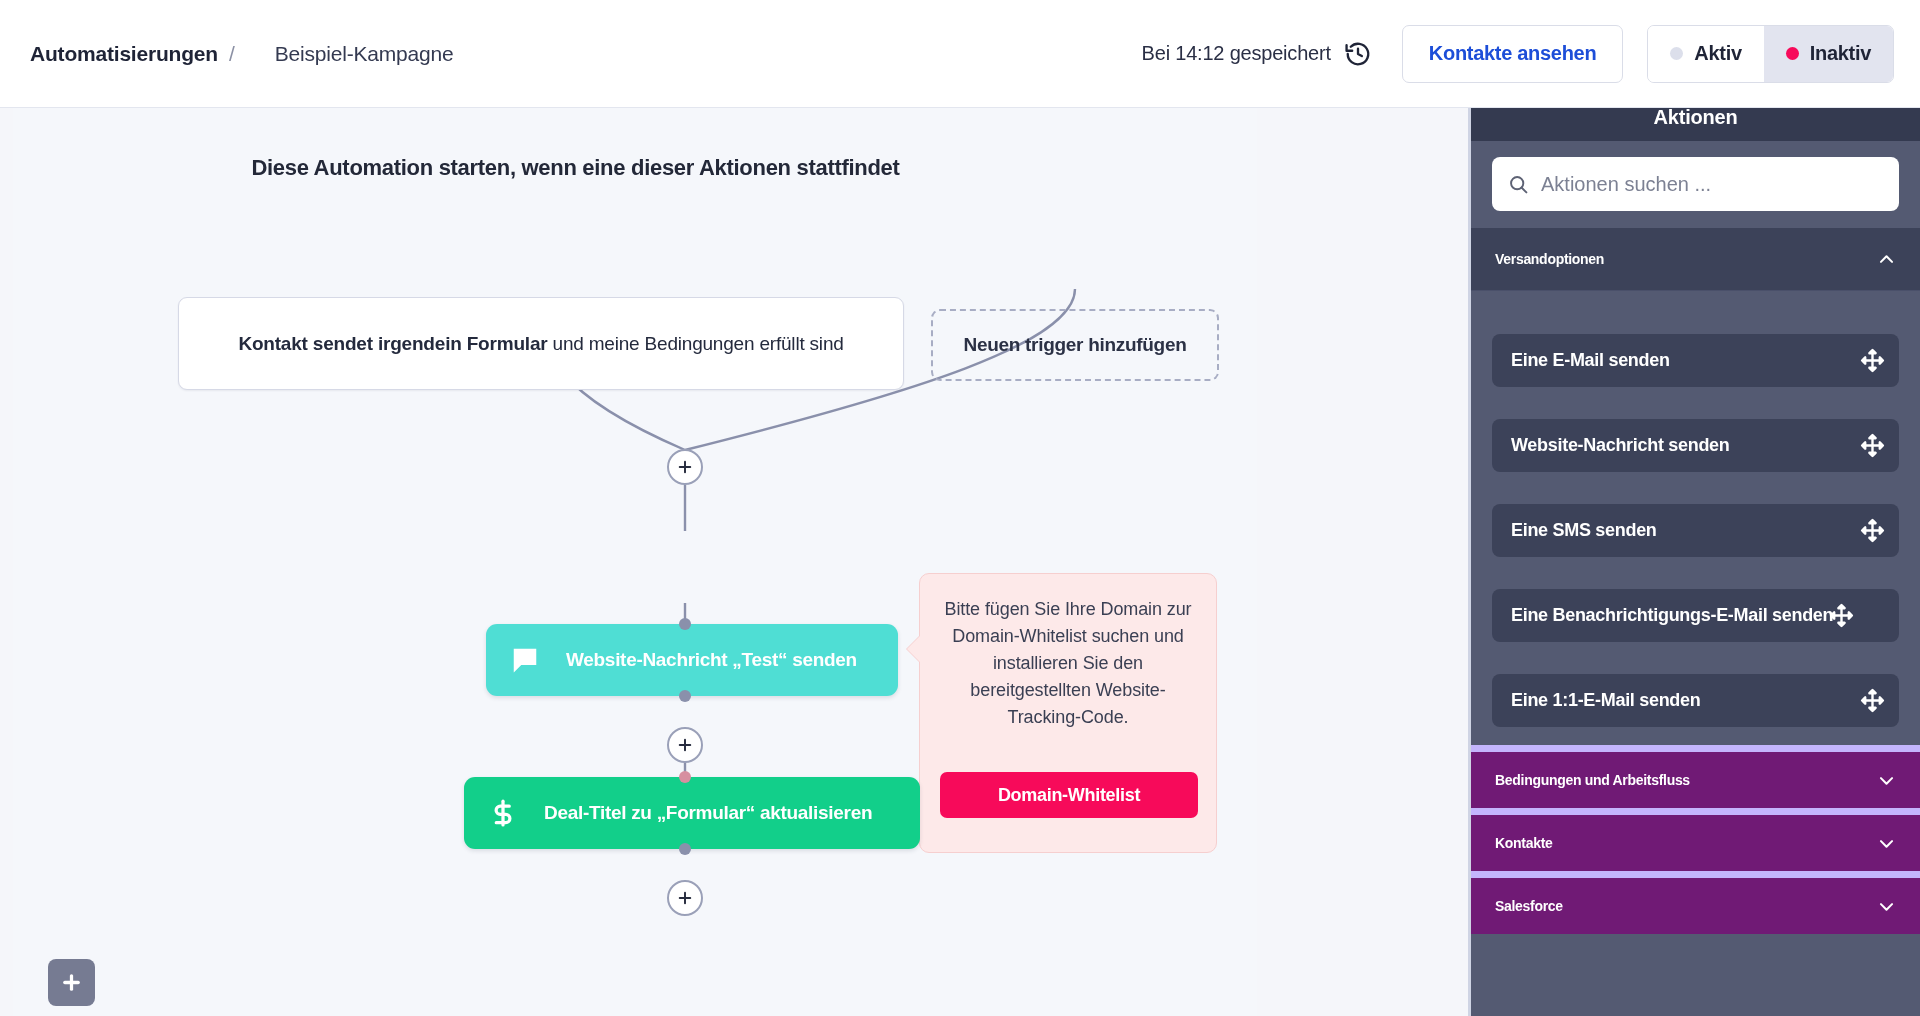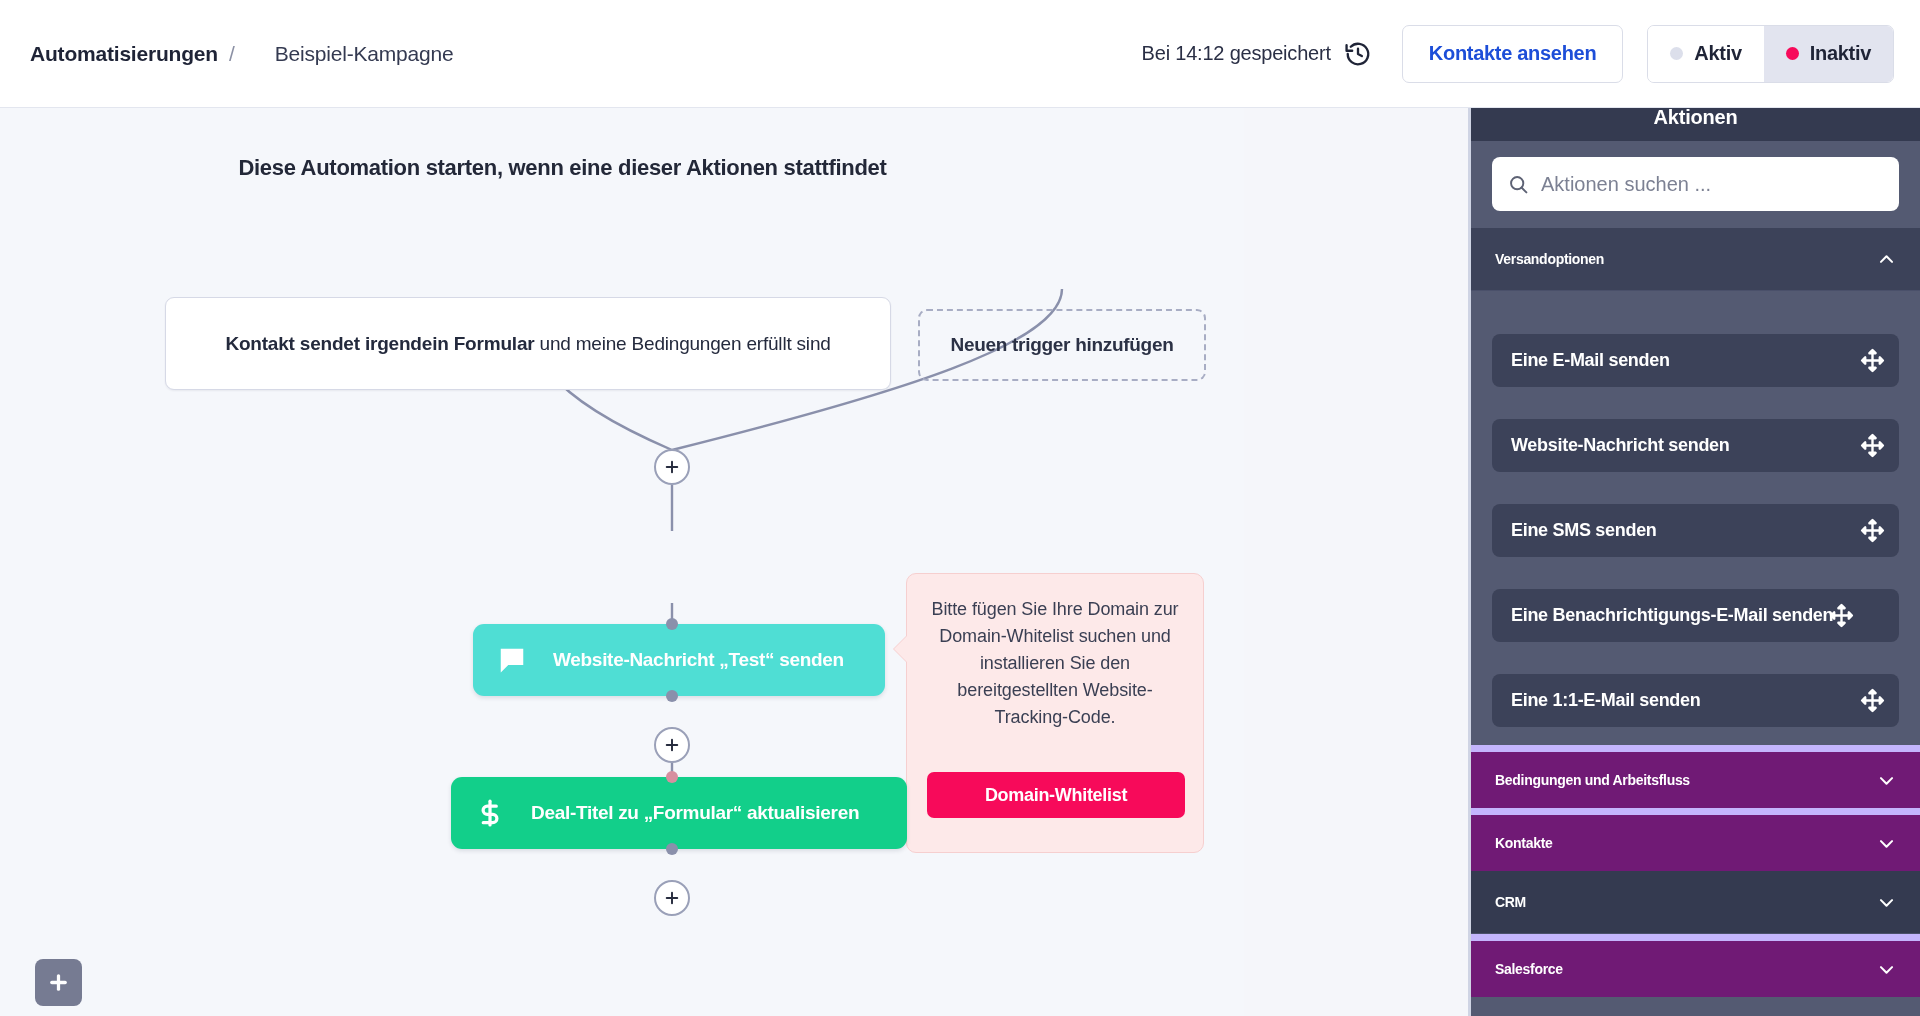--- a/index.html
+++ b/index.html
@@ -73,21 +73,21 @@
     font-family: "Liberation Sans", sans-serif;
     cursor: pointer;
     white-space: nowrap;
   }
   .status-seg.selected { background: #e2e4ef; }
   .status-dot { width: 13px; height: 13px; border-radius: 50%; display: inline-block; flex: none; }
 
   
   #canvas {
     position: absolute;
-    top: 93px; left: 0;
+    top: 93px; left: 13px;
     width: 1244px; height: 923px;
     background: #f5f7fb;
     overflow: hidden;
   }
 
   #flow-svg { position: absolute; top: 0; left: 0; width: 1468px; height: 923px; }
 
   #canvas-title {
     position: absolute;
     left: 0; top: 62px;
@@ -515,26 +515,20 @@
       </svg>
     </div>
 
     <div class="cat-header light">
       <span>Kontakte</span>
       <svg class="cat-chevron" viewBox="0 0 24 24" fill="none" stroke="currentColor" stroke-width="2.6" stroke-linecap="round" stroke-linejoin="round">
         <polyline points="5 9 12 16 19 9"></polyline>
       </svg>
     </div>
 
-    <div class="cat-header dark-hover">
-      <span>CRM</span>
-      <svg class="cat-chevron" viewBox="0 0 24 24" fill="none" stroke="currentColor" stroke-width="2.6" stroke-linecap="round" stroke-linejoin="round">
-        <polyline points="5 9 12 16 19 9"></polyline>
-      </svg>
-    </div>
 
     <div class="cat-header light">
       <span>Salesforce</span>
       <svg class="cat-chevron" viewBox="0 0 24 24" fill="none" stroke="currentColor" stroke-width="2.6" stroke-linecap="round" stroke-linejoin="round">
         <polyline points="5 9 12 16 19 9"></polyline>
       </svg>
     </div>
 
   </div>
 

